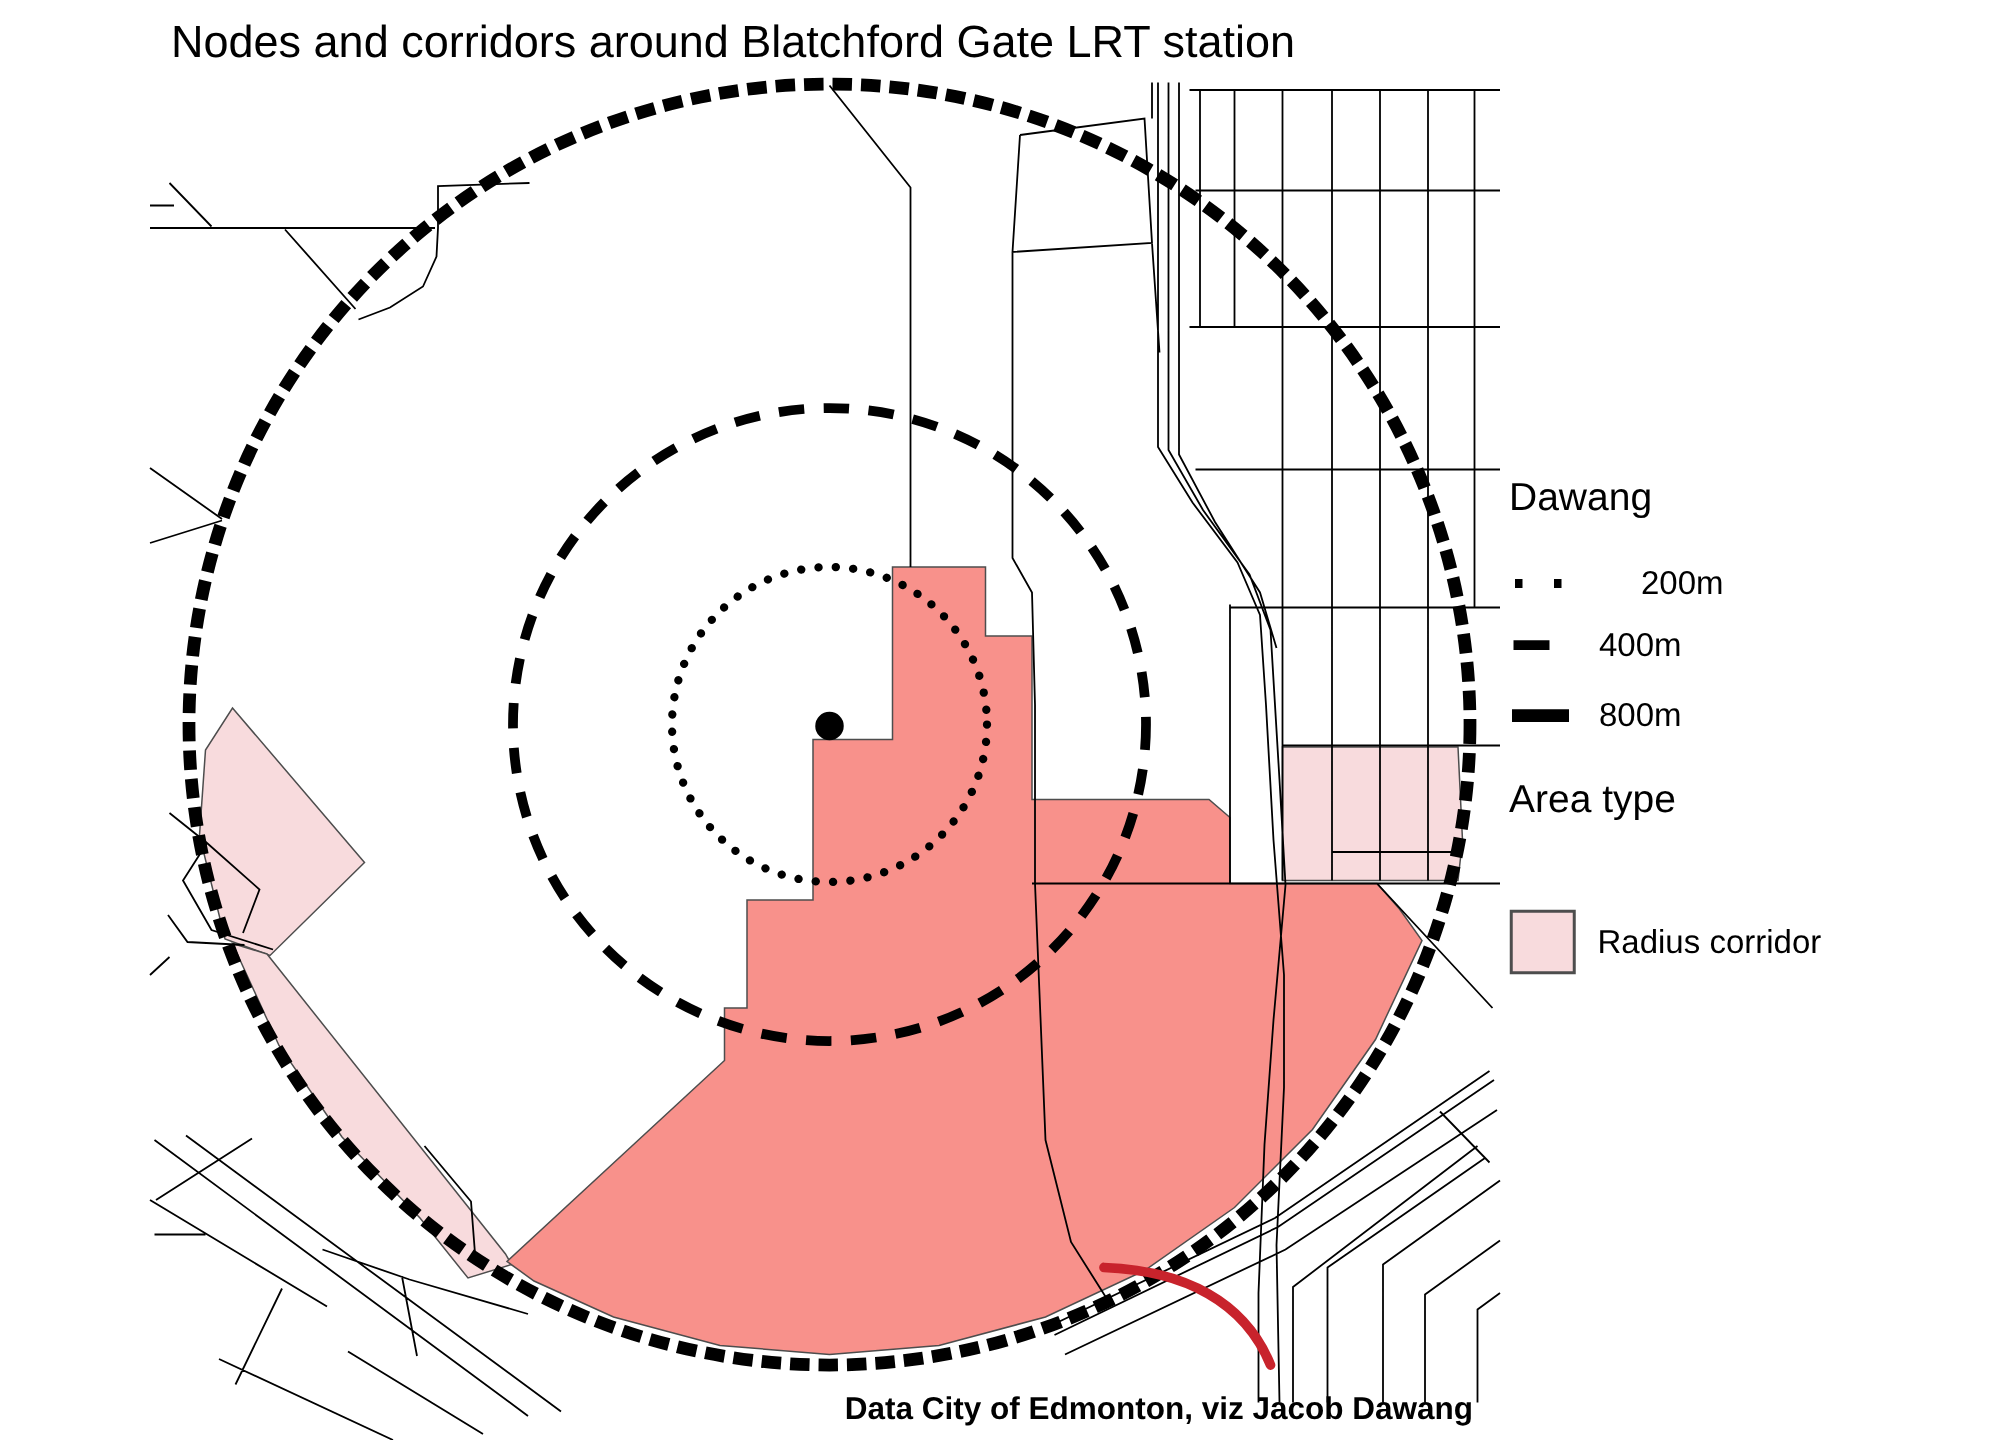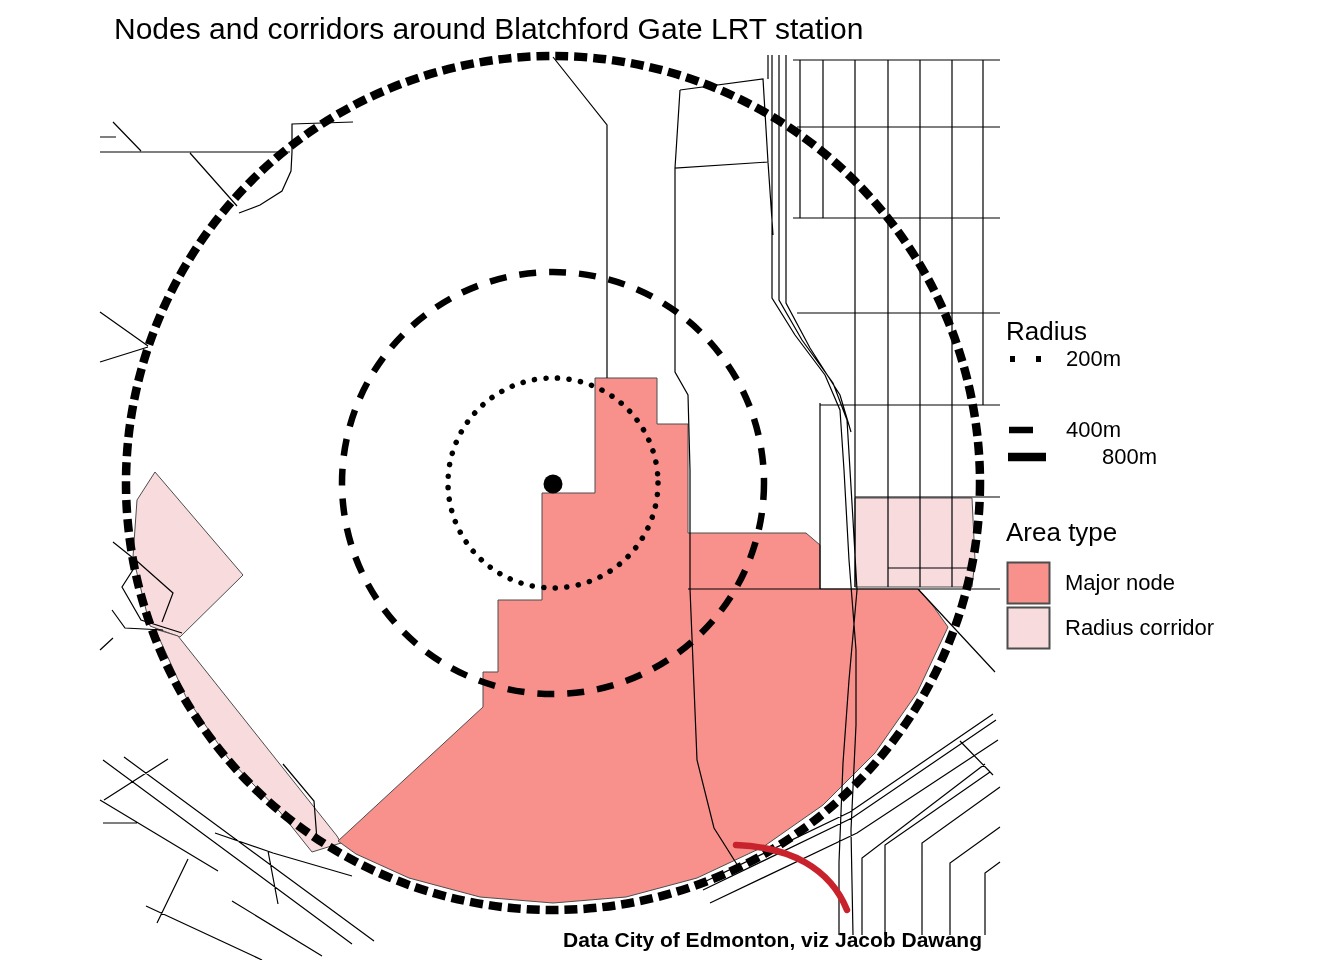--- a/index.html
+++ b/index.html
@@ -94,51 +94,45 @@
     <circle cx="553" cy="483" r="211" fill="none" stroke-width="6.5" stroke-dasharray="17 13" stroke="#000000"></circle>
     <circle cx="553" cy="483" r="427" fill="none" stroke-width="8.5" stroke-dasharray="13 6" stroke="#000000"></circle>
 
     <path fill="none" stroke-width="6.5" stroke-linecap="round" d="M736 845 C790 847 830 868 847 910" stroke="#C8232C"></path>
 
     <circle cx="553" cy="484" r="9.5" fill="#000000"></circle>
   </svg>
 
   <div class="page-title">Nodes and corridors around Blatchford Gate LRT station</div>
 
-  <div class="legend-title" style="top:316px;">Radius</div>
+  <div class="legend-title" style="top:316px;">Dawang</div>
 
-  <div class="legend-row" style="top:344px;">
+  <div class="legend-row" style="top:374px;gap:28px;">
     <svg class="legend-key" viewBox="0 0 46 30">
       <line x1="4" y1="15" x2="42" y2="15" stroke-width="6" stroke-dasharray="5 21" stroke="#000000"></line>
     </svg>
     <span class="legend-label">200m</span>
   </div>
 
   <div class="legend-row" style="top:415px;justify-content:space-between;">
     <svg class="legend-key" viewBox="0 0 46 30">
       <line x1="3" y1="15" x2="27" y2="15" stroke-width="6.5" stroke="#000000"></line>
     </svg>
     <span class="legend-label">400m</span>
   </div>
 
-  <div class="legend-row" style="top:442px;gap:36px;">
+  <div class="legend-row" style="top:462px;">
     <svg class="legend-key" viewBox="0 0 46 30">
       <line x1="2" y1="15" x2="40" y2="15" stroke-width="8.5" stroke="#000000"></line>
     </svg>
     <span class="legend-label">800m</span>
   </div>
 
   <div class="legend-title" style="top:517px;">Area type</div>
 
-  <div class="swatch-row" style="top:561px;">
-    <svg class="swatch" viewBox="0 0 45 44">
-      <rect x="1.5" y="1.5" width="42" height="41" stroke="#4D4D4D" stroke-width="2" fill="#F8918B"></rect>
-    </svg>
-    <span class="legend-label">Major node</span>
-  </div>
 
   <div class="swatch-row" style="top:606px;">
     <svg class="swatch" viewBox="0 0 45 44">
       <rect x="1.5" y="1.5" width="42" height="41" stroke="#4D4D4D" stroke-width="2" fill="#F8DBDD"></rect>
     </svg>
     <span class="legend-label">Radius corridor</span>
   </div>
 
   <div class="caption">Data City of Edmonton, viz Jacob Dawang</div>
 

